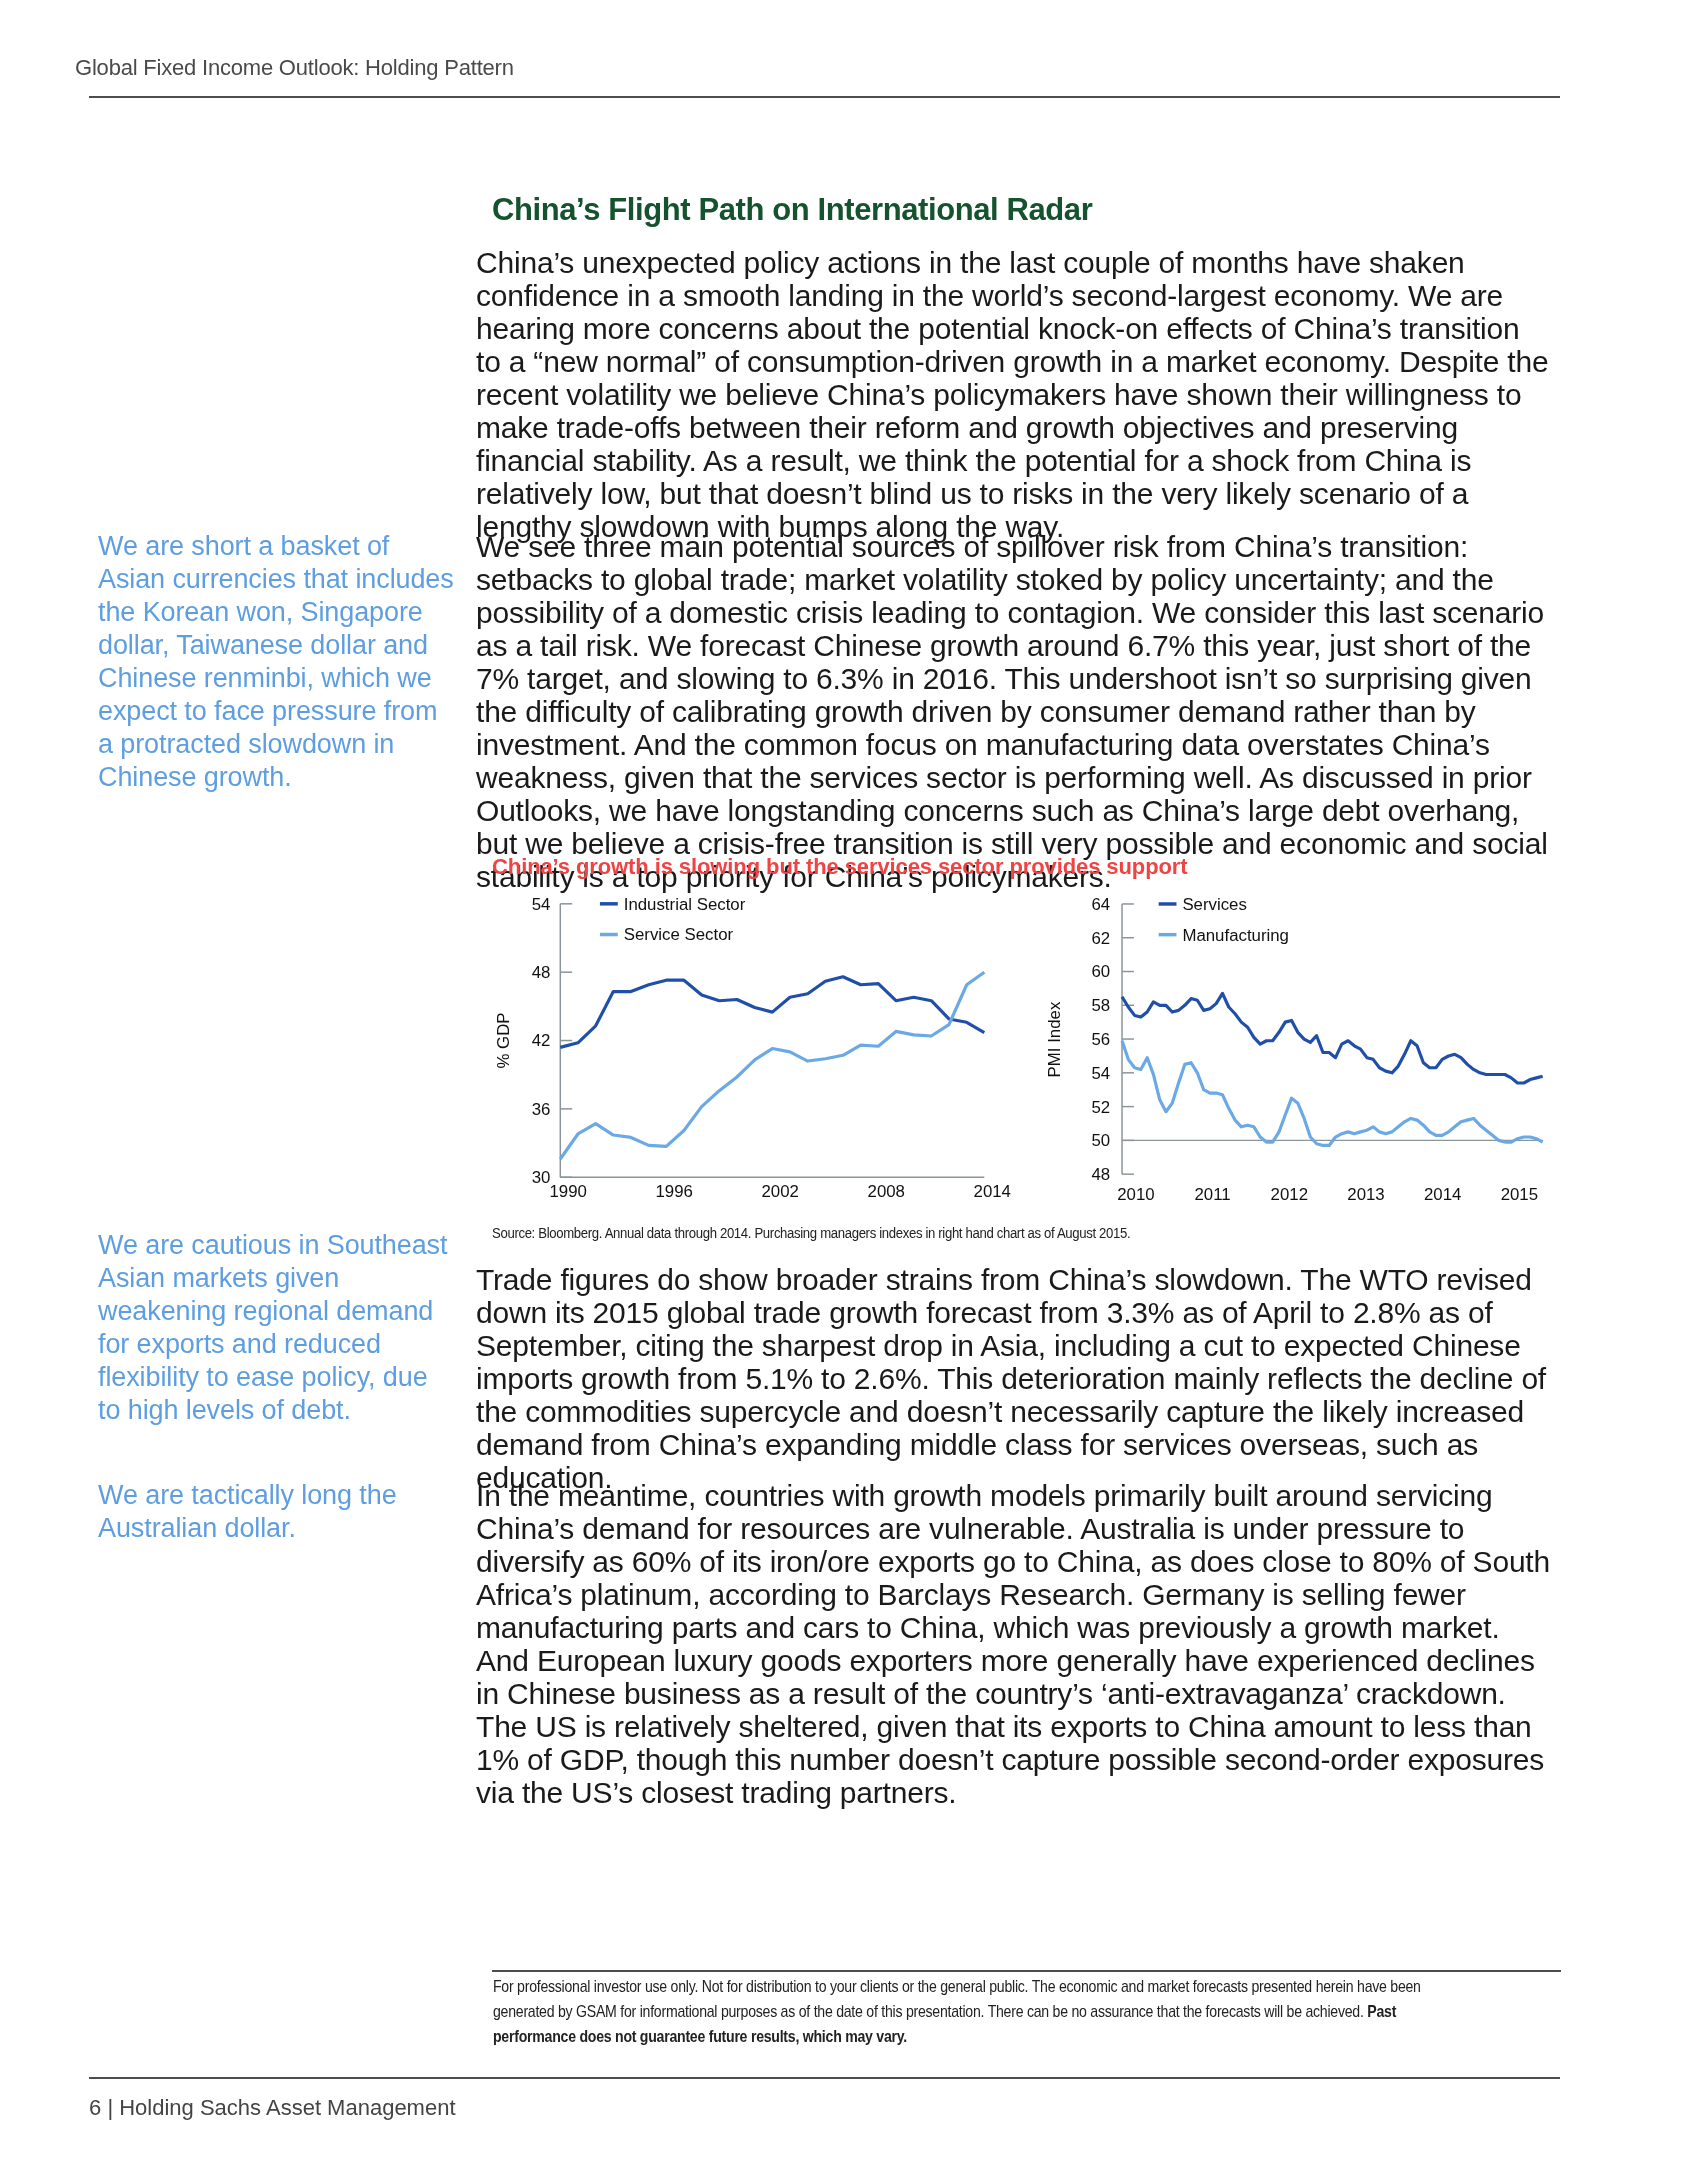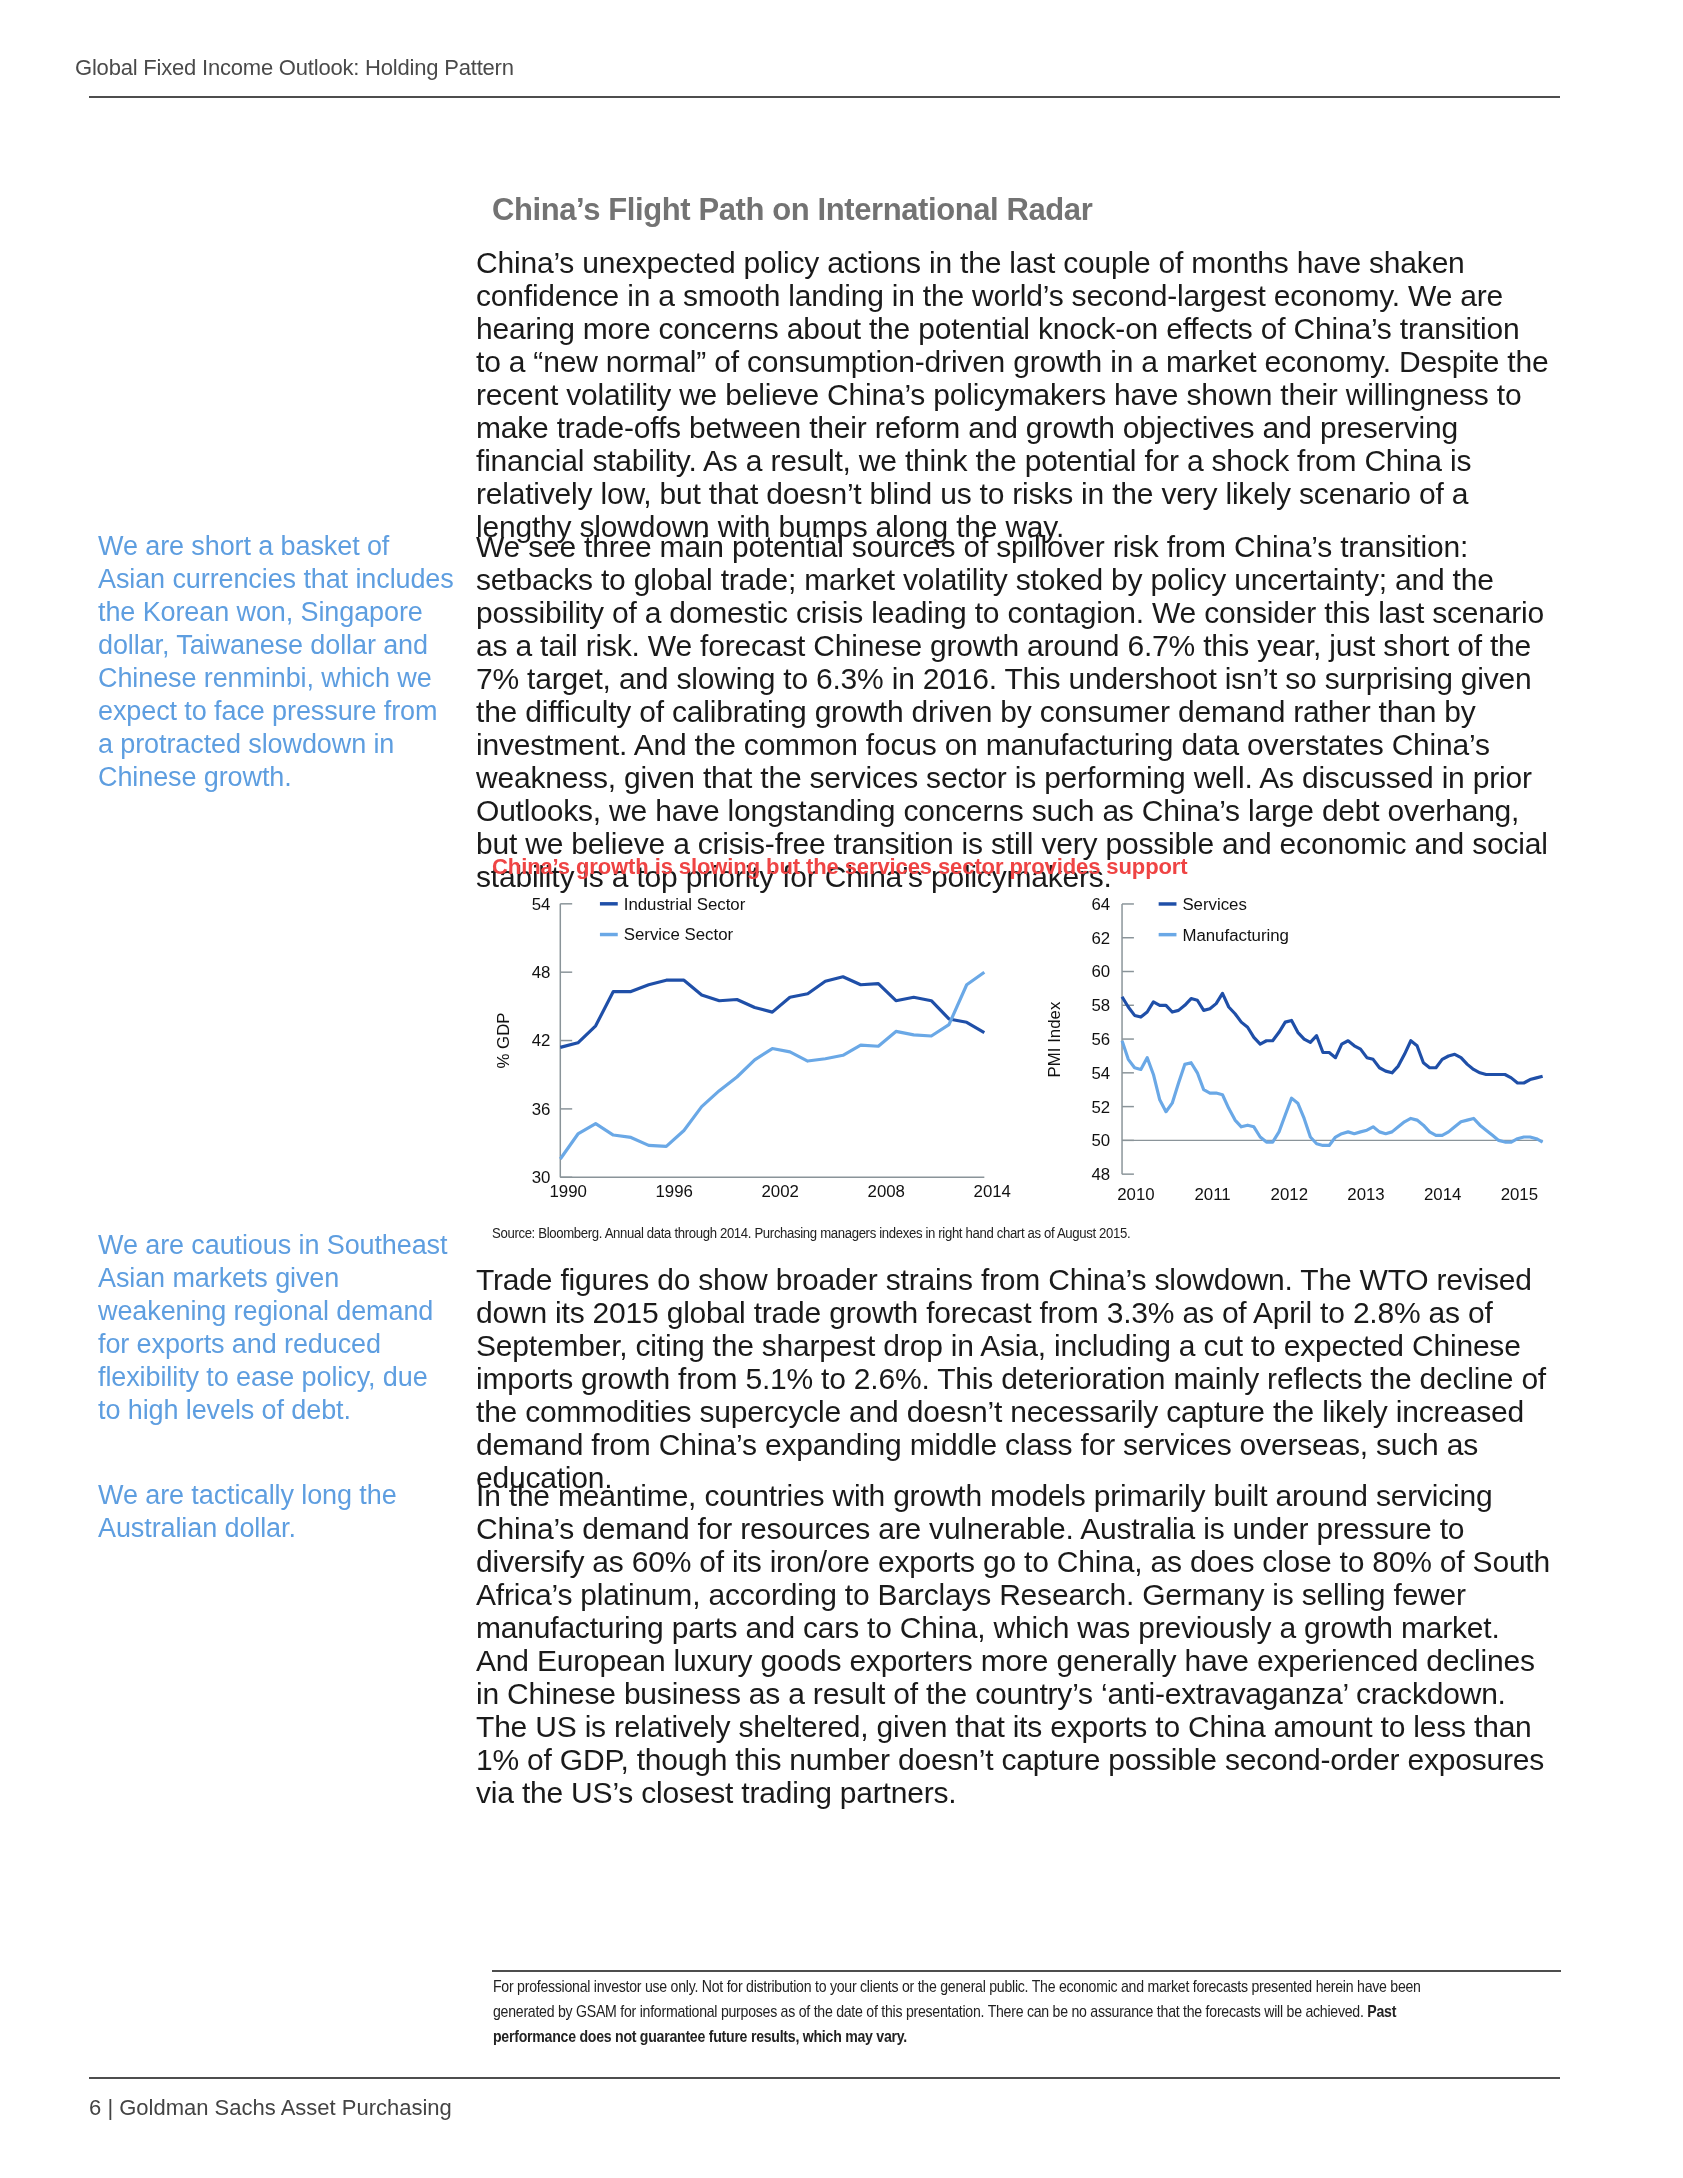--- a/index.html
+++ b/index.html
@@ -1,21 +1,21 @@
 <!DOCTYPE html>
 <html><head>
 <meta charset="utf-8">
 <style>
   html, body { margin: 0; padding: 0; background: #ffffff; }
   body { width: 1683px; height: 2178px; position: relative; overflow: hidden;
          font-family: "Liberation Sans", sans-serif; color: #1a1a1a; }
   .abs { position: absolute; }
   .header-title { left: 75px; top: 55px; font-size: 22px; color: #4a4a4a; letter-spacing: -0.2px; }
   .rule { position: absolute; background: #4d4d4d; height: 2px; }
-  .section-title { left: 492px; top: 192px; font-size: 31px; font-weight: bold; color: #737373; letter-spacing: -0.4px; }
+  .section-title { left: 492px; top: 192px; font-size: 31px; font-weight: bold; color: #14532d; letter-spacing: -0.4px; }
   .body-text { position: absolute; left: 476px; width: 1074px; font-size: 30px; line-height: 33px; color: #1a1a1a; letter-spacing: -0.2px; }
   .sidebar-note { position: absolute; left: 98px; width: 356px; font-size: 27px; line-height: 33px; color: #5e9ee0; letter-spacing: -0.1px; }
   .chart-title { left: 492px; top: 854px; font-size: 22px; font-weight: bold; color: #ef4444; letter-spacing: -0.1px; }
   .source { left: 492px; top: 1224px; font-size: 15.3px; color: #222; letter-spacing: -0.4px; transform: scaleX(0.86); transform-origin: left; }
   .disclaimer { left: 493px; top: 1974px; width: 1188px; font-size: 17px; line-height: 25px; color: #222; letter-spacing: -0.3px; transform: scaleX(0.83); transform-origin: left; }
   .disclaimer b { font-weight: bold; }
   .footer-text { left: 89px; top: 2095px; font-size: 22px; color: #444; }
   svg text { font-family: "Liberation Sans", sans-serif; }
 </style>
 </head>
@@ -121,15 +121,15 @@
 <div class="rule" style="left:492px; top:1970px; width:1069px;"></div>
 <div class="abs disclaimer">
   <span>For professional investor use only. Not for distribution to your clients or the general public. The economic and market forecasts presented herein have been generated by GSAM for informational purposes as of the date of this presentation. There can be no assurance that the forecasts will be achieved.</span>
   <b>Past performance does not guarantee future results, which may vary.</b>
 </div>
 <div class="rule" style="left:89px; top:2077px; width:1471px;"></div>
 
 <div class="abs footer-text">
   <span>6</span>
   <span>|</span>
-  <span>Goldman Sachs Asset Purchasing</span>
+  <span>Holding Sachs Asset Management</span>
 </div>
 
 
 </body></html>

